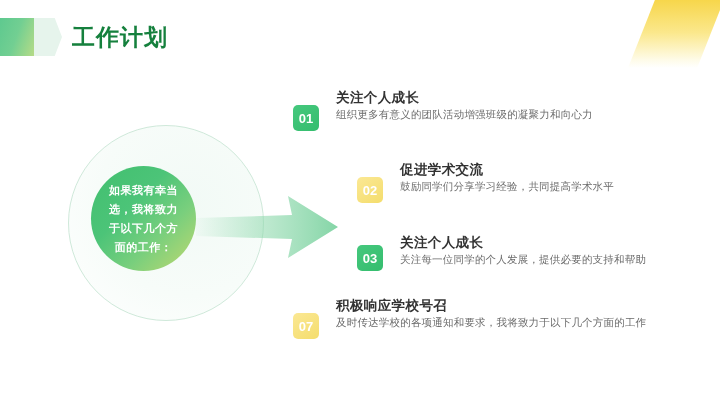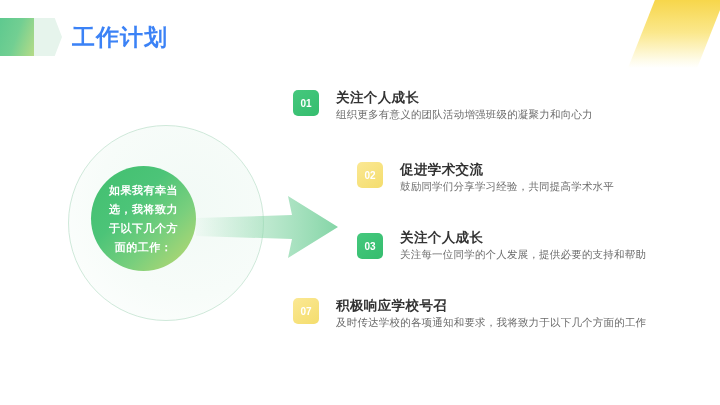--- a/index.html
+++ b/index.html
@@ -50,21 +50,21 @@
     left: 34px;
     width: 28px;
     background: #e6f4ec;
   }
   .title {
     position: absolute;
     left: 72px;
     top: -2px;
     font-size: 23px;
     font-weight: bold;
-    color: #3b82f6;
+    color: #15803d;
     letter-spacing: 1px;
     line-height: 42px;
     white-space: nowrap;
   }
 
   
   .ring {
     position: absolute;
     left: 68px;
     top: 125px;
@@ -112,24 +112,24 @@
     align-items: flex-start;
   }
   .badge {
     width: 26px;
     height: 26px;
     border-radius: 5px;
     flex: 0 0 26px;
     display: flex;
     align-items: center;
     justify-content: center;
-    font-size: 10px;
+    font-size: 13px;
     font-weight: bold;
     color: #ffffff;
-    margin-top: 1px;
+    margin-top: 16px;
   }
   .badge-green { background: linear-gradient(145deg, #45c87d 0%, #35bd6e 100%); }
   .badge-yellow { background: linear-gradient(145deg, #fbe894 0%, #f4dd6d 100%); color: #ffffff; }
   .texts { margin-left: 17px; }
   .item-title {
     font-size: 13.5px;
     font-weight: bold;
     color: #333333;
     line-height: 17px;
     letter-spacing: 0.4px;

